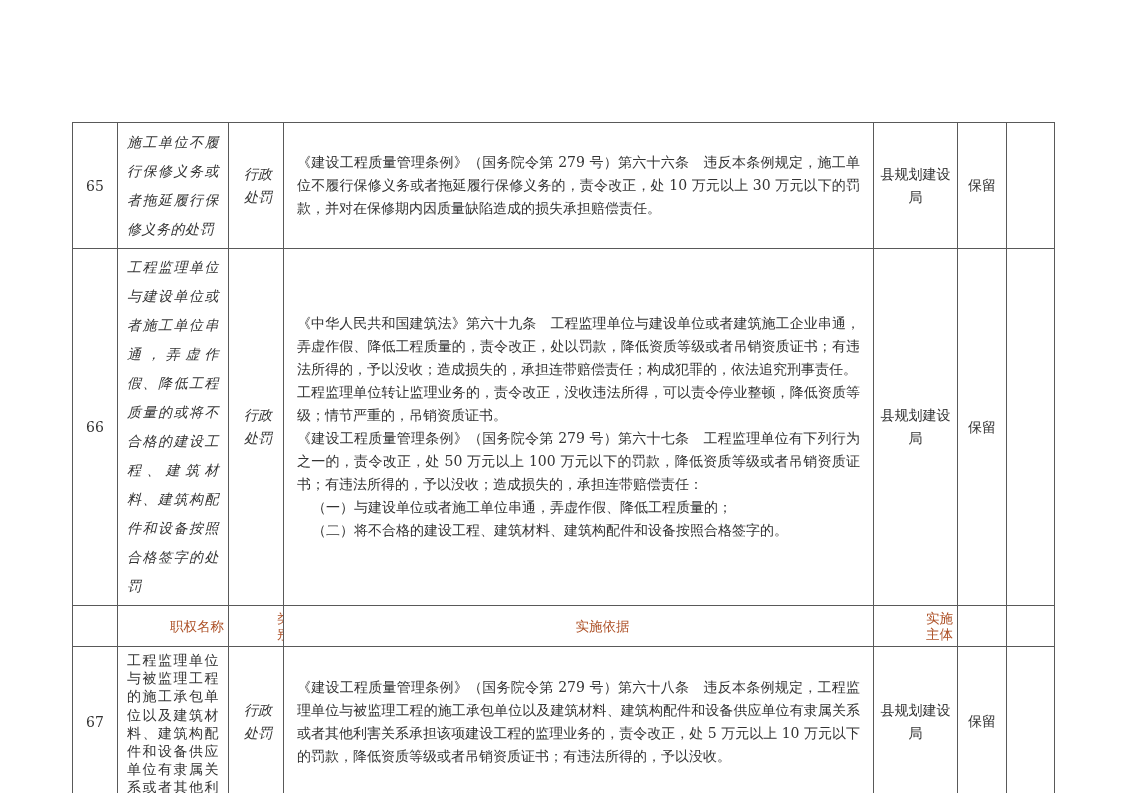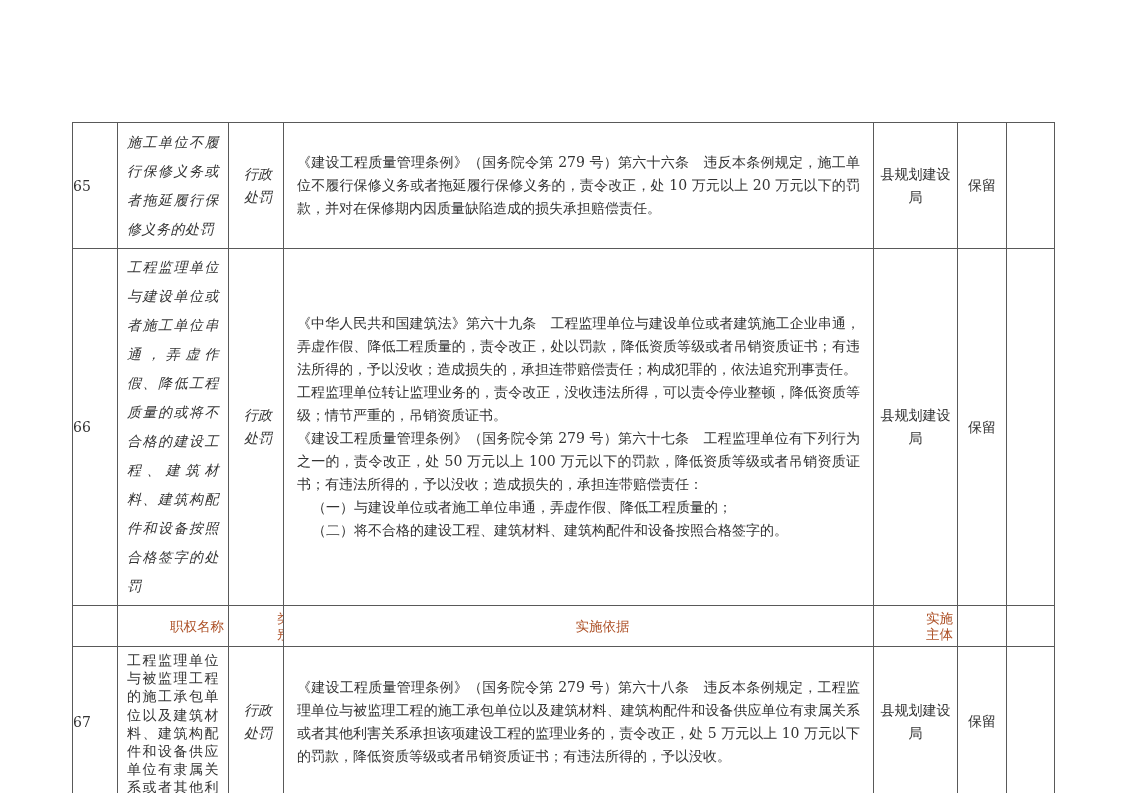--- a/index.html
+++ b/index.html
@@ -19,21 +19,21 @@
     table-layout:fixed;
   }
   td {
     border:1px solid #595959;
     vertical-align:middle;
     padding:0;
     font-size:14px;
     color:#333333;
     overflow:hidden;
   }
-  .serial { font-size:14px; }
+  .serial { text-align:center; font-size:14px; }
   .name-wrap {
     text-align:justify;
     padding:4px 9px;
     line-height:29px;
     letter-spacing:0.5px;
     font-style:italic;
   }
   .name-wrap-tight {
     text-align:justify;
     padding:4px 9px 0 9px;
@@ -92,21 +92,21 @@
           <div>65</div>
         </td>
         <td>
           <div class="name-wrap">施工单位不履行保修义务或者拖延履行保修义务的处罚</div>
         </td>
         <td>
           <div class="cat-wrap">行政处罚</div>
         </td>
         <td class="basis-cell">
           <div class="basis-pad">
-            <div class="para">《建设工程质量管理条例》（国务院令第 279 号）第六十六条　违反本条例规定，施工单位不履行保修义务或者拖延履行保修义务的，责令改正，处 10 万元以上 20 万元以下的罚款，并对在保修期内因质量缺陷造成的损失承担赔偿责任。</div>
+            <div class="para">《建设工程质量管理条例》（国务院令第 279 号）第六十六条　违反本条例规定，施工单位不履行保修义务或者拖延履行保修义务的，责令改正，处 10 万元以上 30 万元以下的罚款，并对在保修期内因质量缺陷造成的损失承担赔偿责任。</div>
           </div>
         </td>
         <td>
           <div class="auth-wrap">县规划建设局</div>
         </td>
         <td>
           <div class="opinion-wrap">保留</div>
         </td>
         <td>
           <div></div>

